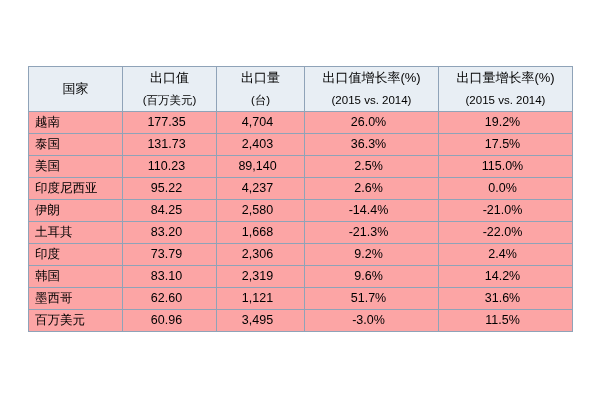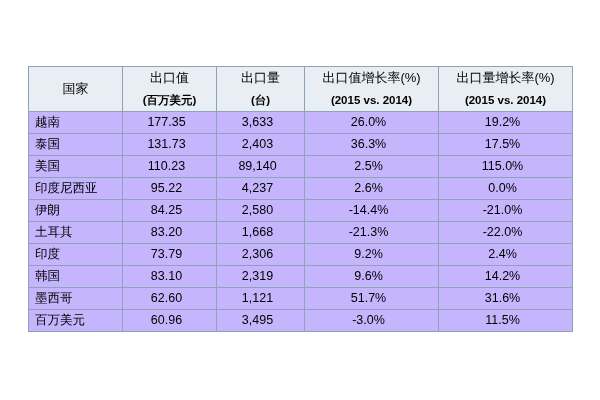--- a/index.html
+++ b/index.html
@@ -56,31 +56,30 @@
     height: 22px;
     line-height: 22px;
     font-size: 11.5px;
   }
   
   thead tr.head-top th {
     border-bottom: none;
   }
   thead tr.head-sub th {
     border-top: none;
-    font-weight: bold;
   }
   thead tr.head-top th.country-cell {
     border-bottom: none;
   }
   
   .country-head {
     vertical-align: middle;
   }
   tbody td {
-    background: #c4b5fd;
+    background: #fca5a5;
     height: 22px;
     line-height: 22px;
   }
   tbody td.country {
     text-align: left;
     padding-left: 6px;
   }
   tbody td.num {
     text-align: center;
     padding-right: 6px;
@@ -116,21 +115,21 @@
           <th>(百万美元)</th>
           <th>(台)</th>
           <th>(2015 vs. 2014)</th>
           <th>(2015 vs. 2014)</th>
         </tr>
       </thead>
       <tbody>
         <tr>
           <td class="country">越南</td>
           <td class="num">177.35</td>
-          <td class="num">3,633</td>
+          <td class="num">4,704</td>
           <td class="num">26.0%</td>
           <td class="num">19.2%</td>
         </tr>
         <tr>
           <td class="country">泰国</td>
           <td class="num">131.73</td>
           <td class="num">2,403</td>
           <td class="num">36.3%</td>
           <td class="num">17.5%</td>
         </tr>

